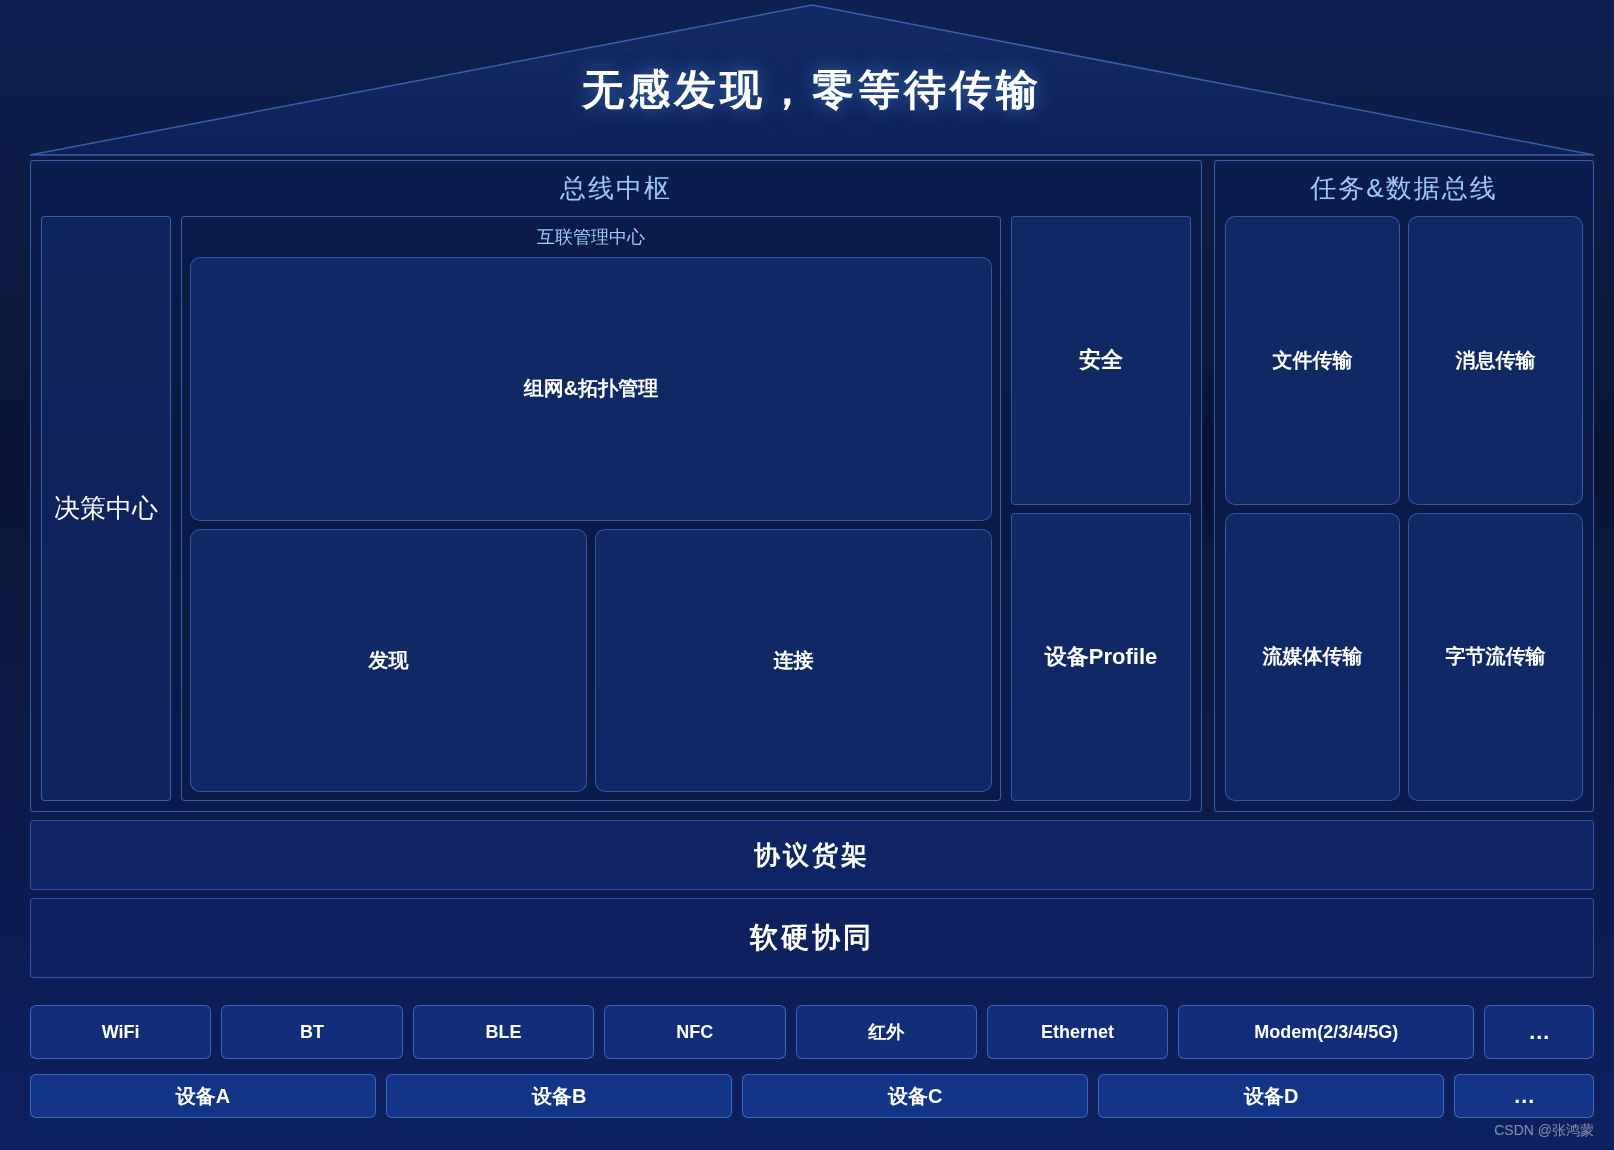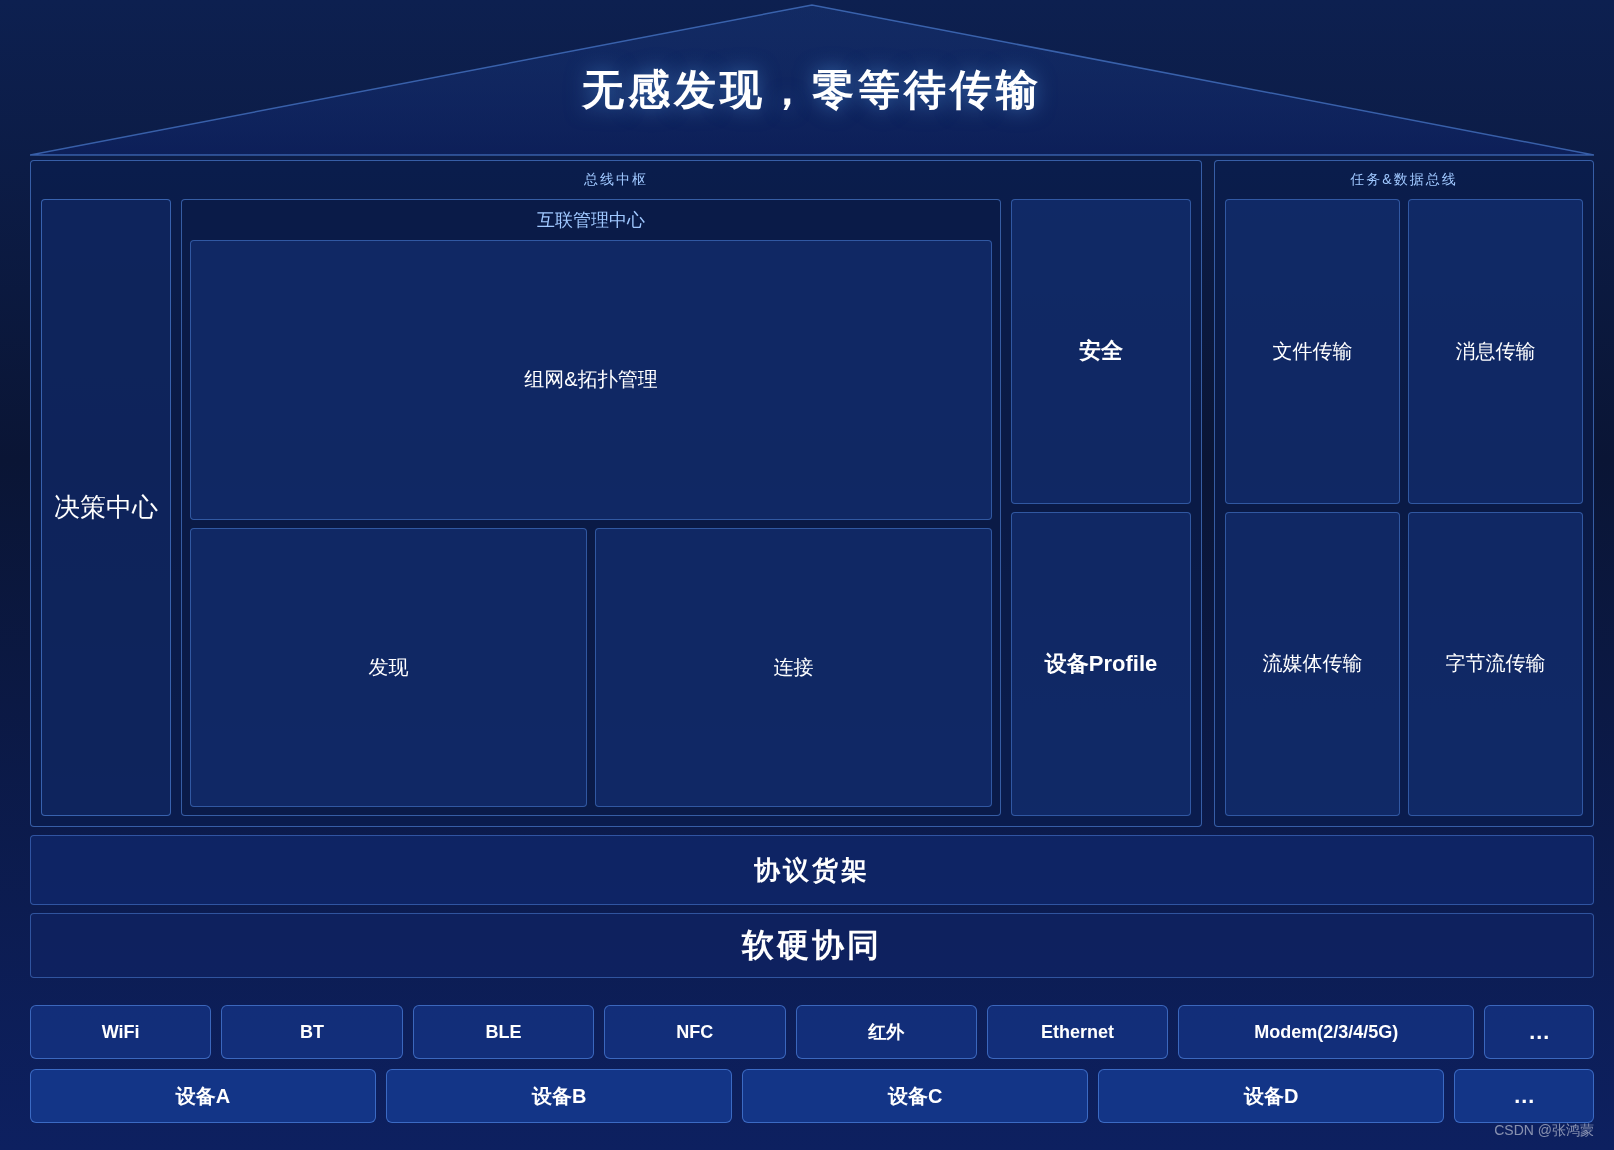--- a/index.html
+++ b/index.html
@@ -67,21 +67,21 @@
       border-radius: 4px;
       background: rgba(10,30,80,0.6);
       padding: 10px;
       display: flex;
       flex-direction: column;
       position: relative;
     }
 
     .section-title {
       text-align: center;
-      font-size: 14px;
+      font-size: 26px;
       color: #a0c8ff;
       margin-bottom: 10px;
       letter-spacing: 2px;
     }
 
     .bus-hub-inner {
       display: flex;
       flex: 1;
       gap: 10px;
     }
@@ -122,27 +122,27 @@
     .interconnect-grid {
       display: grid;
       grid-template-columns: 1fr 1fr;
       grid-template-rows: 1fr 1fr;
       gap: 8px;
       flex: 1;
     }
 
     .grid-cell {
       border: 1.5px solid rgba(100,160,255,0.4);
-      border-radius: 4px;
+      border-radius: 10px;
       background: rgba(20,50,120,0.6);
       display: flex;
       align-items: center;
       justify-content: center;
       font-size: 20px;
-      font-weight: normal;
+      font-weight: bold;
       color: #fff;
     }
 
     .grid-cell.wide {
       grid-column: 1 / 3;
     }
 
     
     .security-col {
       width: 180px;
@@ -194,28 +194,28 @@
       justify-content: center;
       font-size: 26px;
       font-weight: bold;
       color: #fff;
       margin-bottom: 8px;
       letter-spacing: 3px;
     }
 
     
     .hw-sw {
-      height: 65px;
+      height: 80px;
       border: 1.5px solid rgba(100,160,255,0.4);
       border-radius: 4px;
       background: rgba(15,35,100,0.7);
       display: flex;
       align-items: center;
       justify-content: center;
-      font-size: 32px;
+      font-size: 28px;
       font-weight: bold;
       color: #fff;
       margin-bottom: 8px;
       letter-spacing: 3px;
     }
 
     
     .protocol-tags {
       height: 68px;
       display: flex;
@@ -252,21 +252,21 @@
 
     
     .device-row {
       height: 68px;
       display: flex;
       align-items: center;
       gap: 10px;
     }
 
     .device-tag {
-      height: 54px;
+      height: 44px;
       border: 1.5px solid rgba(100,160,255,0.5);
       border-radius: 6px;
       background: rgba(20,55,140,0.9);
       display: flex;
       align-items: center;
       justify-content: center;
       font-size: 20px;
       font-weight: bold;
       color: #fff;
       flex: 1;

